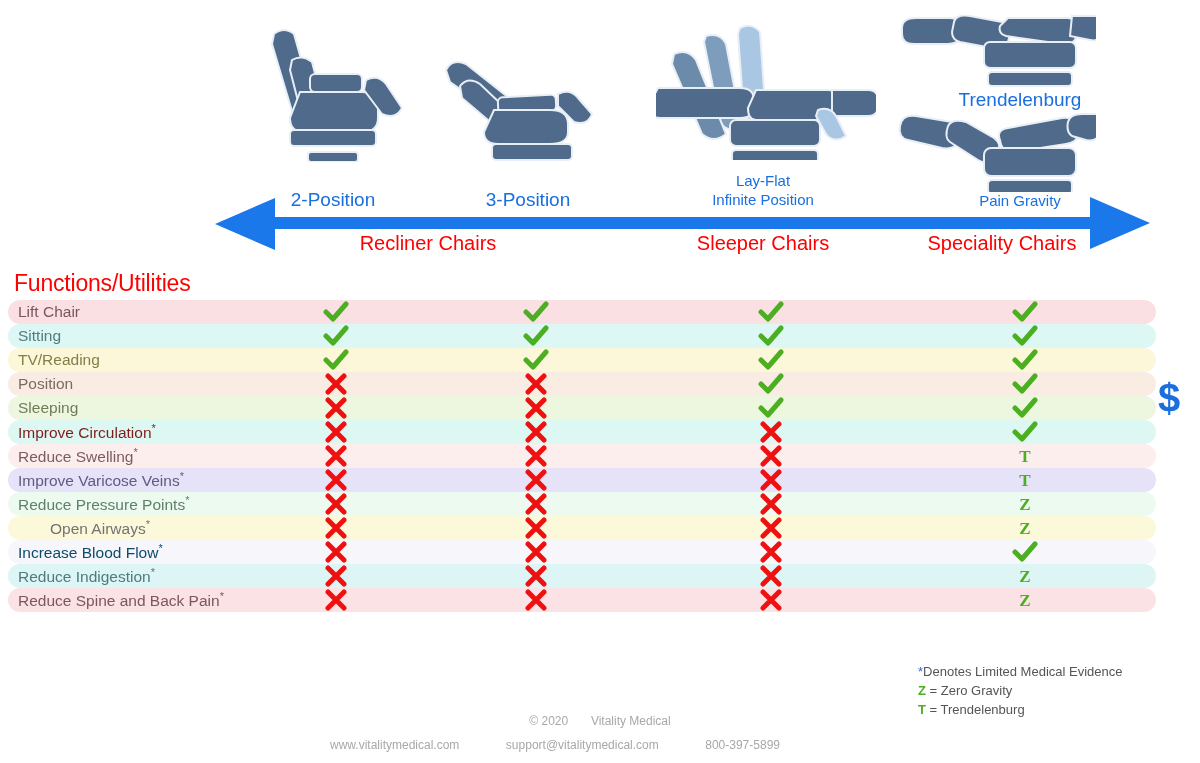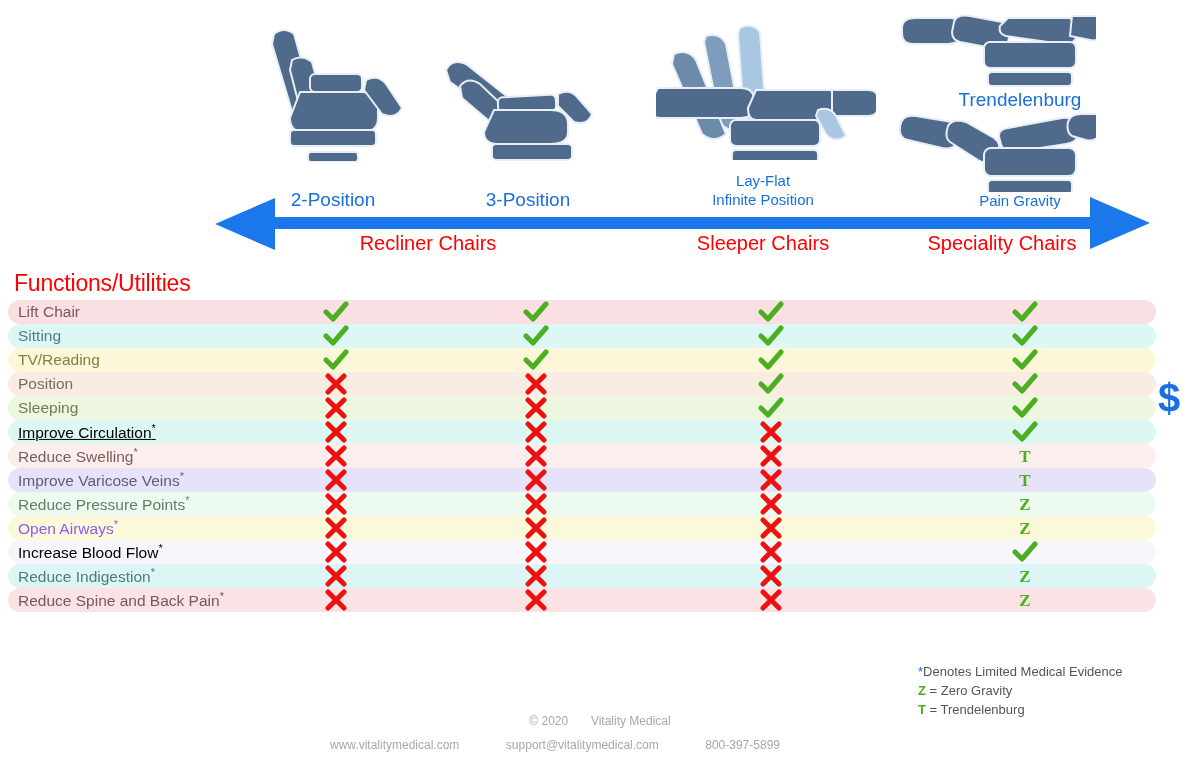--- a/index.html
+++ b/index.html
@@ -277,21 +277,21 @@
           <path d="M3 11 L10 18 L23 3" fill="none" stroke="#4caf22" stroke-width="5" stroke-linecap="round" stroke-linejoin="round"></path>
         </svg>
       </span>
       <span class="cell" style="left: 1017px;">
         <svg width="26" height="22" viewBox="0 0 26 22">
           <path d="M3 11 L10 18 L23 3" fill="none" stroke="#4caf22" stroke-width="5" stroke-linecap="round" stroke-linejoin="round"></path>
         </svg>
       </span>
     </div>
     <div class="row" style="background: rgb(221, 247, 242);">
-      <span class="row-label" style="color: #000000; text-decoration: underline;">Improve Circulation<span class="ast">*</span></span>
+      <span class="row-label" style="color: #7f1d1d;">Improve Circulation<span class="ast">*</span></span>
       <span class="cell" style="left: 328px;">
         <svg width="24" height="22" viewBox="0 0 24 22">
           <path d="M4 3 L20 19 M20 3 L4 19" fill="none" stroke="#ee1111" stroke-width="5" stroke-linecap="round"></path>
         </svg>
       </span>
       <span class="cell" style="left: 528px;">
         <svg width="24" height="22" viewBox="0 0 24 22">
           <path d="M4 3 L20 19 M20 3 L4 19" fill="none" stroke="#ee1111" stroke-width="5" stroke-linecap="round"></path>
         </svg>
       </span>
@@ -357,40 +357,40 @@
         </svg>
       </span>
       <span class="cell" style="left: 763px;">
         <svg width="24" height="22" viewBox="0 0 24 22">
           <path d="M4 3 L20 19 M20 3 L4 19" fill="none" stroke="#ee1111" stroke-width="5" stroke-linecap="round"></path>
         </svg>
       </span>
       <span class="cell letter" style="left: 1017px;">Z</span>
     </div>
     <div class="row" style="background: rgb(252, 248, 218);">
-      <span class="row-label" style="color: #8b5cf6;">Open Airways<span class="ast">*</span></span>
+      <span class="row-label" style="color: #737373; margin-left: 32px;">Open Airways<span class="ast">*</span></span>
       <span class="cell" style="left: 328px;">
         <svg width="24" height="22" viewBox="0 0 24 22">
           <path d="M4 3 L20 19 M20 3 L4 19" fill="none" stroke="#ee1111" stroke-width="5" stroke-linecap="round"></path>
         </svg>
       </span>
       <span class="cell" style="left: 528px;">
         <svg width="24" height="22" viewBox="0 0 24 22">
           <path d="M4 3 L20 19 M20 3 L4 19" fill="none" stroke="#ee1111" stroke-width="5" stroke-linecap="round"></path>
         </svg>
       </span>
       <span class="cell" style="left: 763px;">
         <svg width="24" height="22" viewBox="0 0 24 22">
           <path d="M4 3 L20 19 M20 3 L4 19" fill="none" stroke="#ee1111" stroke-width="5" stroke-linecap="round"></path>
         </svg>
       </span>
       <span class="cell letter" style="left: 1017px;">Z</span>
     </div>
     <div class="row" style="background: rgb(247, 246, 251);">
-      <span class="row-label" style="color: #000000; text-align: right;">Increase Blood Flow<span class="ast">*</span></span>
+      <span class="row-label" style="color: #0c4a6e; text-align: right;">Increase Blood Flow<span class="ast">*</span></span>
       <span class="cell" style="left: 328px;">
         <svg width="24" height="22" viewBox="0 0 24 22">
           <path d="M4 3 L20 19 M20 3 L4 19" fill="none" stroke="#ee1111" stroke-width="5" stroke-linecap="round"></path>
         </svg>
       </span>
       <span class="cell" style="left: 528px;">
         <svg width="24" height="22" viewBox="0 0 24 22">
           <path d="M4 3 L20 19 M20 3 L4 19" fill="none" stroke="#ee1111" stroke-width="5" stroke-linecap="round"></path>
         </svg>
       </span>

